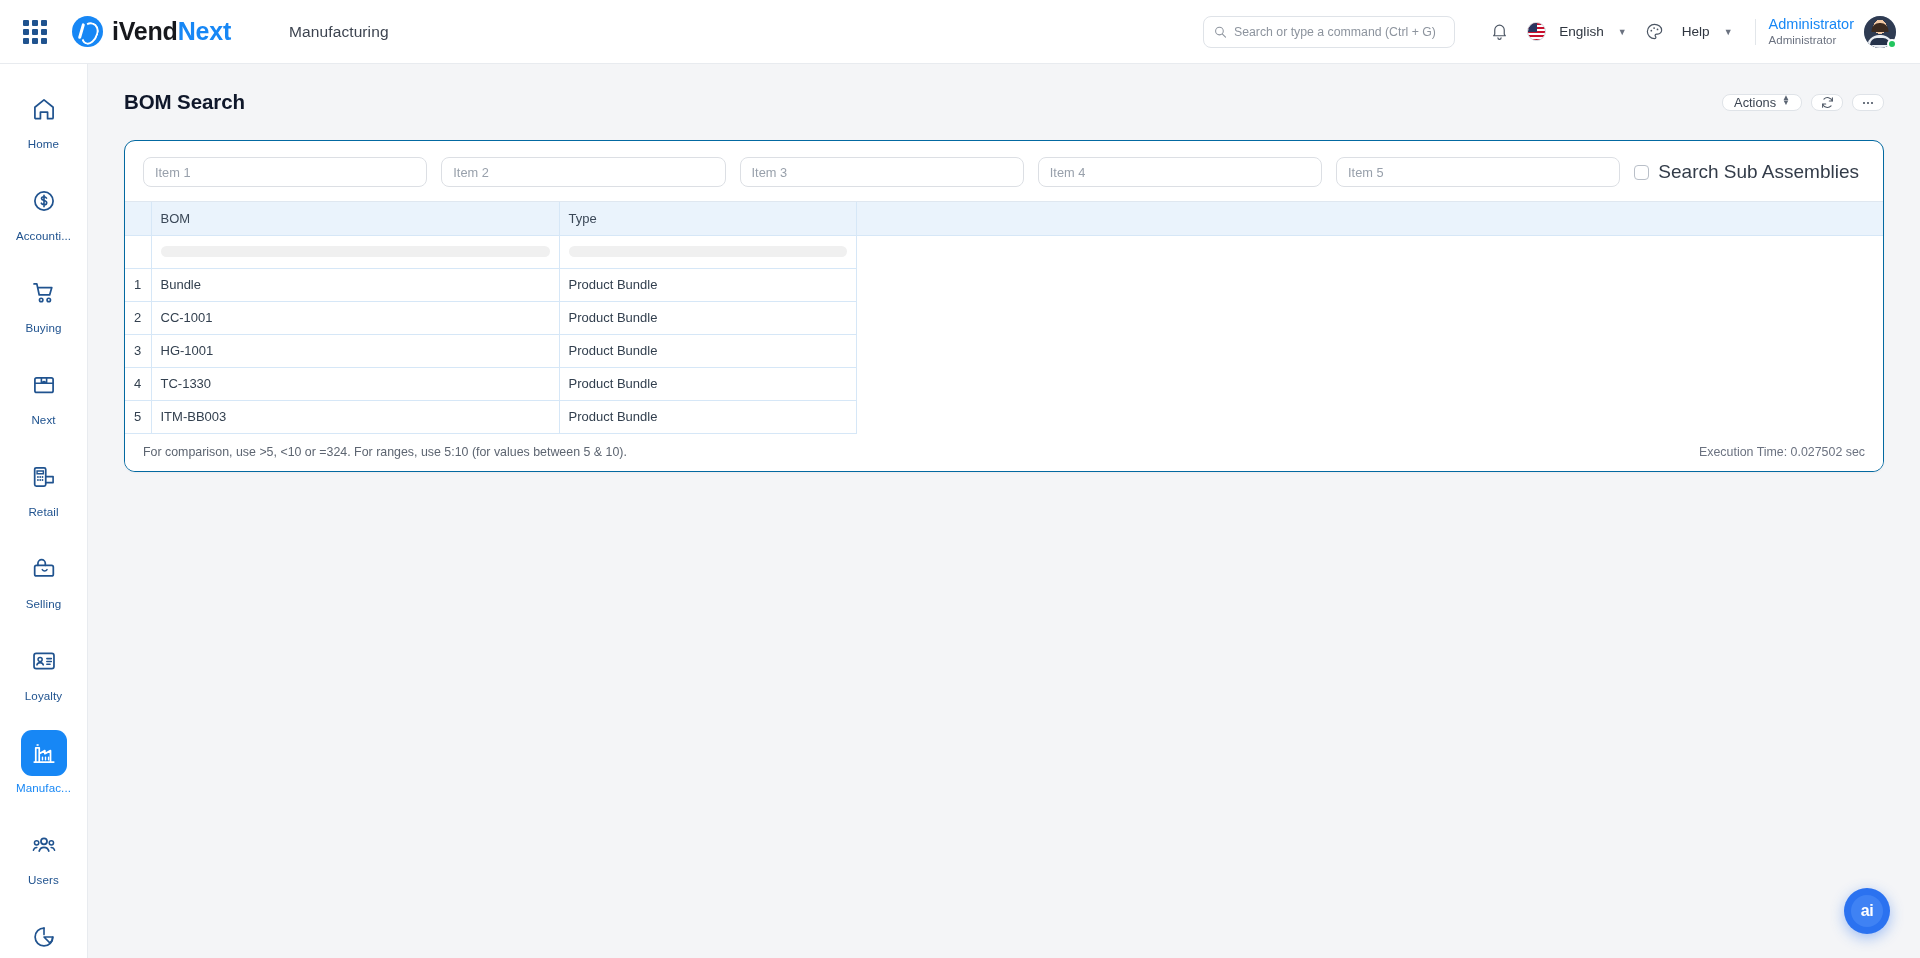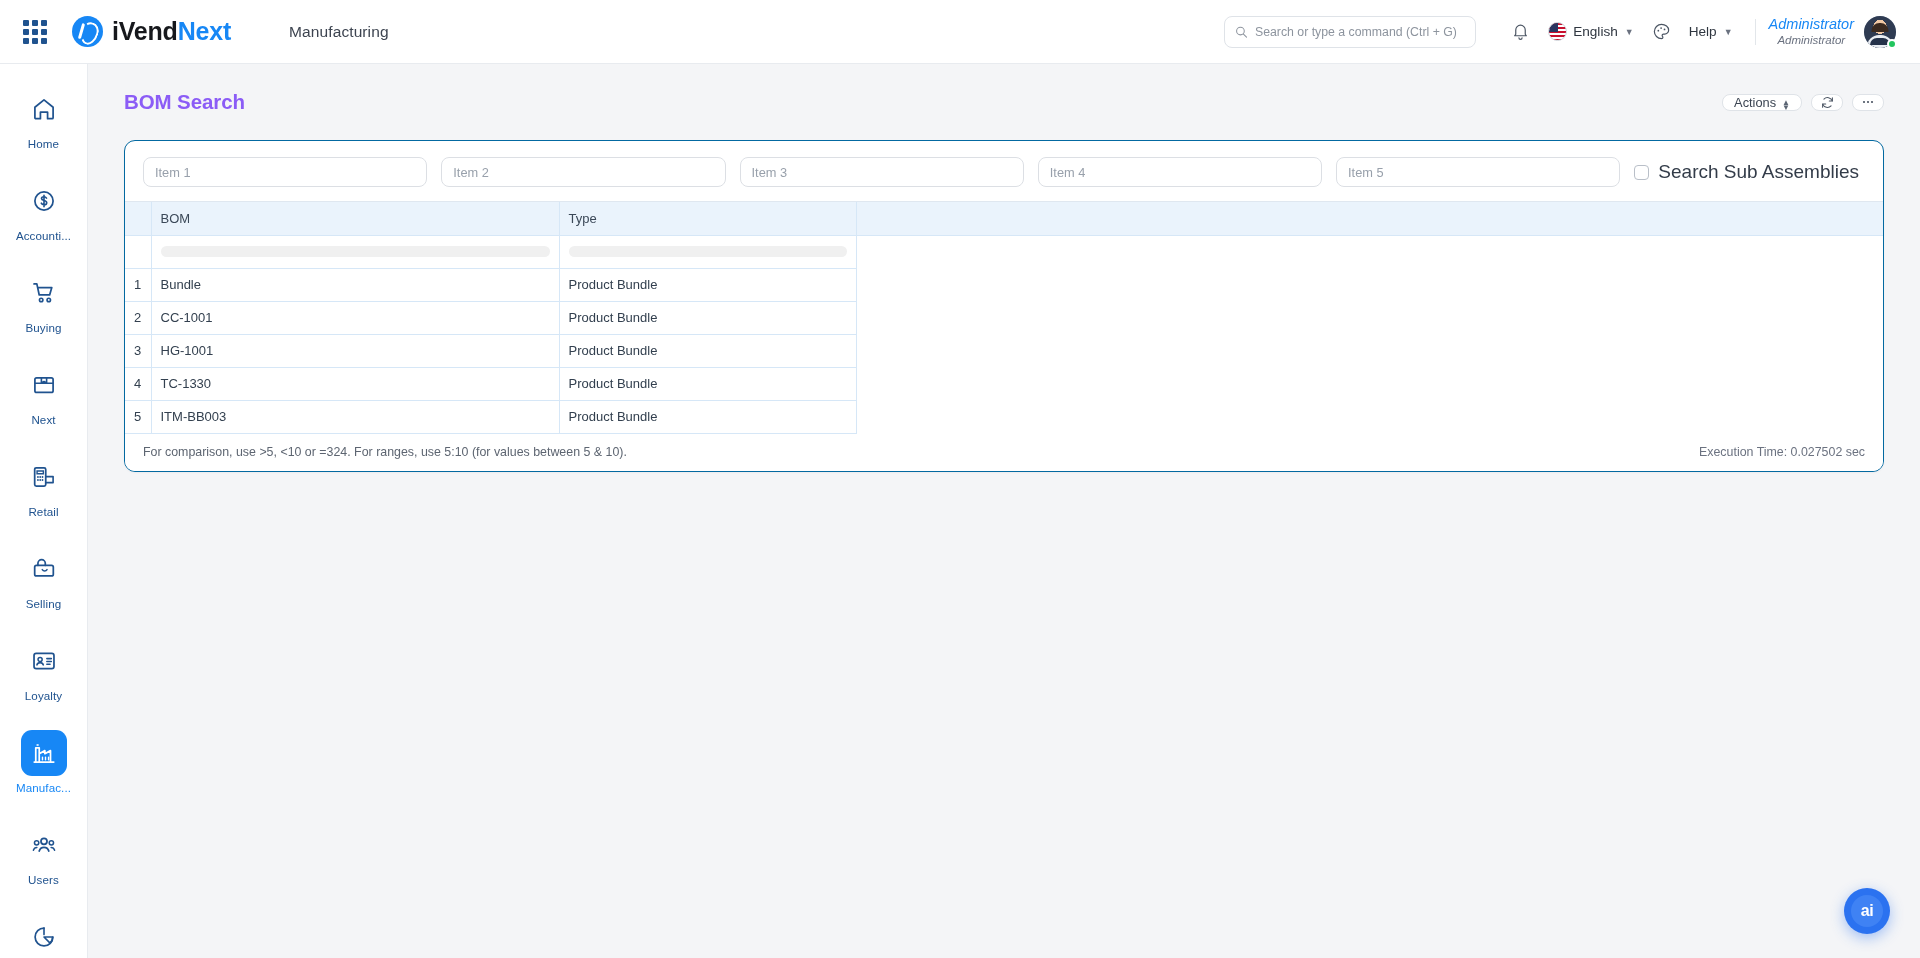--- a/index.html
+++ b/index.html
@@ -63,37 +63,37 @@
     font-family: inherit; font-size: 12.3px; color: #15803d; width: 100%;
   }
   .awesomebar input::placeholder { color: #8d949e; }
 
   .nav-right { display: flex; align-items: center; gap: 0; margin-left: 26px; }
   .nav-icon-btn {
     display: flex; align-items: center; justify-content: center;
     height: 34px; padding: 0 9px; border-radius: 7px; cursor: pointer; background: none; border: none;
   }
   .nav-item {
-    display: flex; align-items: center; gap: 6px;
+    display: flex; align-items: center; gap: 13px;
     height: 34px; padding: 0 9px; border-radius: 7px; cursor: pointer;
     font-size: 13.6px; color: #2f3640;
   }
   .flag {
     width: 19px; height: 19px; border-radius: 50%; overflow: hidden; position: relative;
     background: #ffffff; flex: 0 0 19px;
     background-image: repeating-linear-gradient(to bottom, #c8102e 0px, #c8102e 2px, #ffffff 2px, #ffffff 4px);
     border: .5px solid #d0d4da;
   }
   .flag::after {
     content: ""; position: absolute; left: 0; top: 0; width: 9px; height: 9px; background: #2a3560;
   }
   .chev { font-size: 9px; color: #6b7280; margin-left: 1px; }
   .nav-sep { width: 1px; height: 26px; background: #e2e6ea; margin: 0 13px; }
   .user-block { display: flex; align-items: center; gap: 10px; cursor: pointer; padding: 0 2px 0 0; }
-  .user-names { display: flex; flex-direction: column; align-items: center; line-height: 1.25; font-style: italic; }
+  .user-names { display: flex; flex-direction: column; align-items: flex-start; line-height: 1.25; }
   .user-name { font-size: 14.5px; color: #1787f5; font-weight: normal; }
   .user-role { font-size: 11.5px; color: #6b7280; }
   .avatar {
     width: 32px; height: 32px; border-radius: 50%; position: relative;
     background: #b9cbe0; overflow: visible; flex: 0 0 32px;
   }
   .avatar .ava-inner {
     position: absolute; inset: 0; border-radius: 50%; overflow: hidden;
     background: radial-gradient(circle at 50% 34%, #f0c7a4 0 26%, transparent 26%),
                 linear-gradient(#2f3b52 0 0);
@@ -133,26 +133,26 @@
   .side-label { font-size: 11.6px; color: #20538f; letter-spacing: .1px; }
   .side-item.active .side-label { color: #1787f5; }
   .side-icon-wrap svg { display: block; }
 
   
   .main { flex: 1 1 auto; min-width: 0; overflow: auto; background: #f4f5f7; }
   .page-head {
     display: flex; align-items: center; justify-content: space-between;
     padding: 26px 36px 18px 36px;
   }
-  .page-title { font-size: 20.5px; font-weight: bold; color: #8b5cf6; letter-spacing: -.1px; }
+  .page-title { font-size: 20.5px; font-weight: bold; color: #0f172a; letter-spacing: -.1px; }
   .page-actions { display: flex; align-items: center; gap: 9px; }
   .btn {
     height: 17px; border: 1px solid #dfe3e8; background: #fff; border-radius: 8px;
     font-family: inherit; font-size: 12.8px; color: #3b4452; cursor: pointer;
-    display: inline-flex; align-items: flex-end; justify-content: center; gap: 6px;
+    display: inline-flex; align-items: flex-start; justify-content: center; gap: 6px;
     padding: 0 11px;
   }
   .btn-icon { width: 32px; padding: 0; }
   .updown { display: inline-flex; flex-direction: column; line-height: 5px; font-size: 8px; color: #5b6573; }
 
   .card {
     margin: 8px 36px 30px 36px; background: #ffffff;
     border: 1px solid #0369a1; border-radius: 11px;
     box-shadow: 0 1px 2px rgba(18,38,63,.04);
     overflow: hidden;

